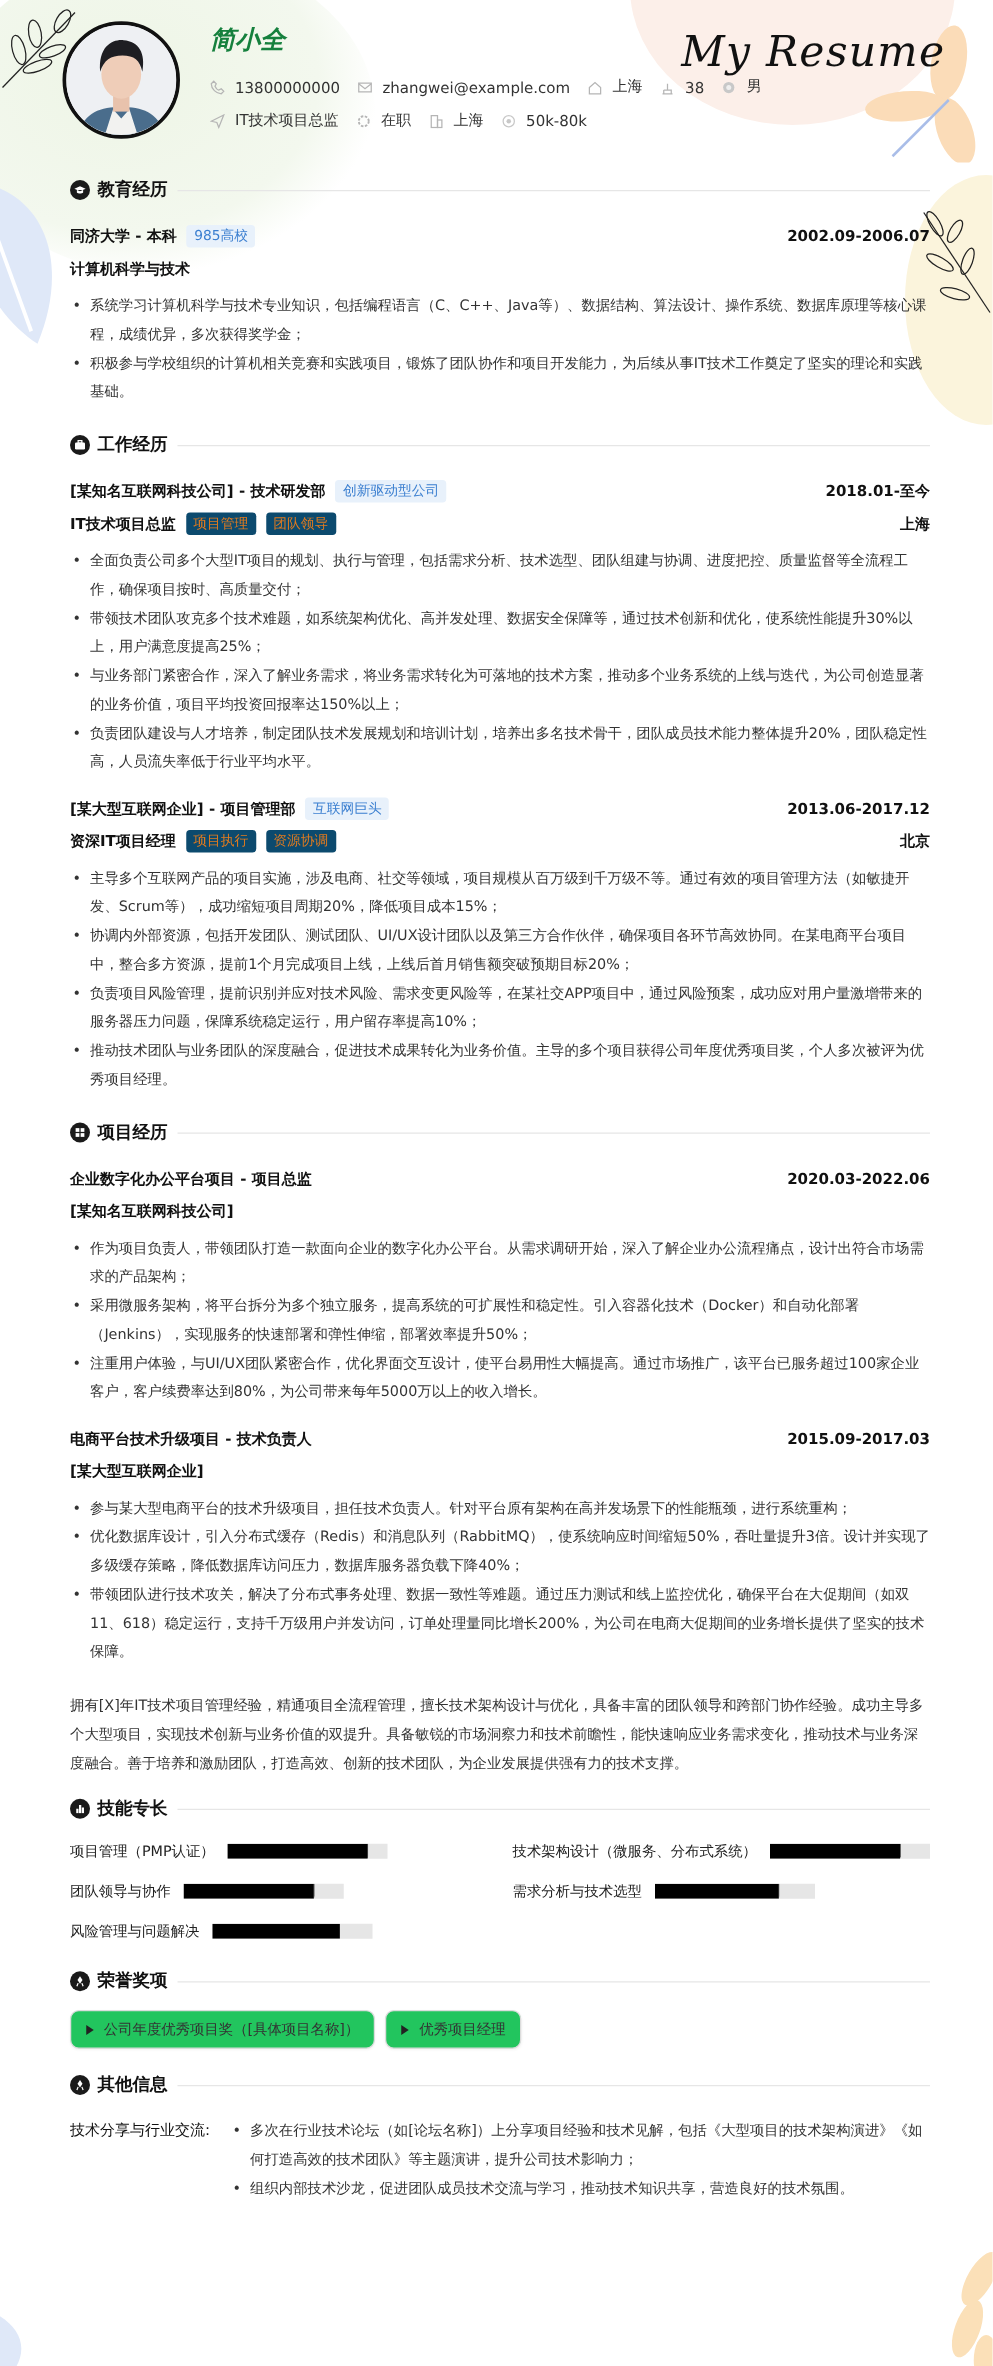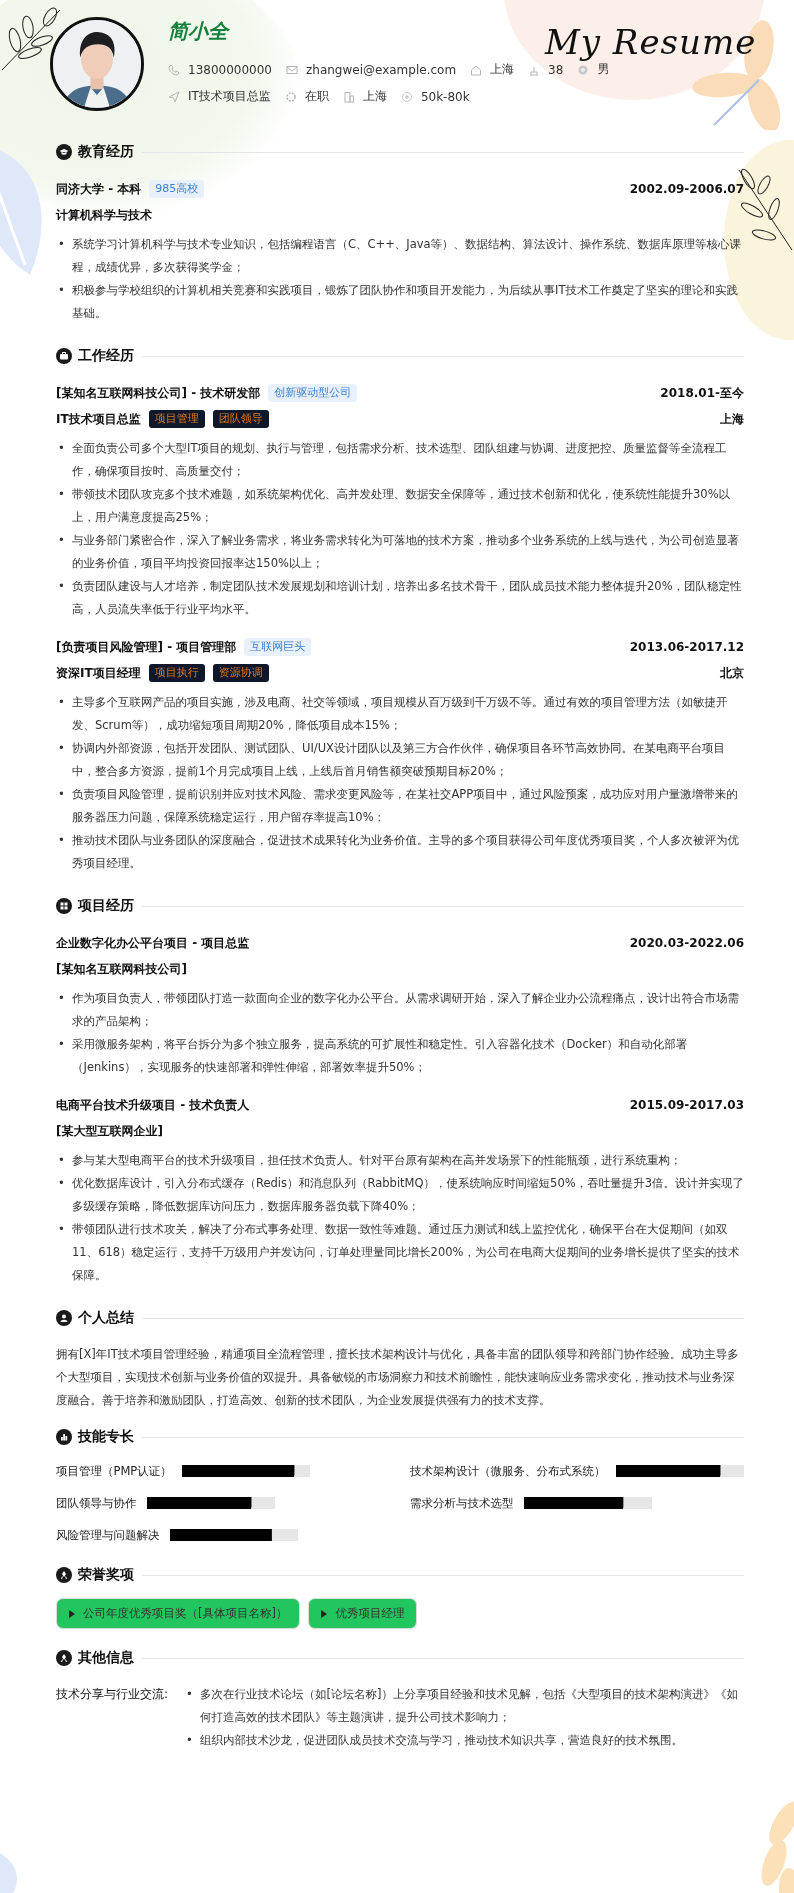--- a/index.html
+++ b/index.html
@@ -53,21 +53,21 @@
   .sec-title { font-size: 14px; font-weight: bold; color: #111; margin-right: 8px; white-space: nowrap; }
   .sec-line { flex: 1; height: 1px; background: #e6e6e6; }
 
   .entry { margin-top: 14px; }
   .row { display: flex; align-items: center; justify-content: space-between; height: 24px; }
   .row-left { display: flex; align-items: center; }
   .bold { font-weight: bold; font-size: 12px; color: #111; }
   .date { font-weight: bold; font-size: 12px; color: #111; }
   .tag { display: inline-block; font-size: 11px; padding: 2px 6px; border-radius: 3px; margin-left: 8px; line-height: 14px; }
   .tag.blue { background: #e8f1fb; color: #3b7fd0; }
-  .tag.orange { background: #0f172a; color: #e07a1f; text-align: center; }
+  .tag.orange { background: #0c4a6e; color: #e07a1f; text-align: center; }
   .sub { margin-top: 2px; }
 
   ul.bullets { list-style: none; margin-top: 6px; }
   ul.bullets li { position: relative; padding-left: 16px; font-size: 11.5px; line-height: 23px; color: #333; }
   ul.bullets li::before { content: "•"; position: absolute; left: 2px; top: 0; color: #333; }
 
   .summary { margin-top: 14px; font-size: 11.5px; line-height: 23px; color: #333; }
 
   
   .skills { margin-top: 12px; display: grid; grid-template-columns: 354px 340px; row-gap: 10px; }
@@ -289,21 +289,21 @@
         <li>全面负责公司多个大型IT项目的规划、执行与管理，包括需求分析、技术选型、团队组建与协调、进度把控、质量监督等全流程工作，确保项目按时、高质量交付；</li>
         <li>带领技术团队攻克多个技术难题，如系统架构优化、高并发处理、数据安全保障等，通过技术创新和优化，使系统性能提升30%以上，用户满意度提高25%；</li>
         <li>与业务部门紧密合作，深入了解业务需求，将业务需求转化为可落地的技术方案，推动多个业务系统的上线与迭代，为公司创造显著的业务价值，项目平均投资回报率达150%以上；</li>
         <li>负责团队建设与人才培养，制定团队技术发展规划和培训计划，培养出多名技术骨干，团队成员技术能力整体提升20%，团队稳定性高，人员流失率低于行业平均水平。</li>
       </ul>
     </div>
 
     <div class="entry">
       <div class="row">
         <div class="row-left">
-          <span class="bold">[负责项目风险管理] - 项目管理部</span>
+          <span class="bold">[某大型互联网企业] - 项目管理部</span>
           <span class="tag blue">互联网巨头</span>
         </div>
         <span class="date">2013.06-2017.12</span>
       </div>
       <div class="row sub">
         <div class="row-left">
           <span class="bold">资深IT项目经理</span>
           <span class="tag orange">项目执行</span>
           <span class="tag orange">资源协调</span>
         </div>
@@ -336,50 +336,41 @@
       <div class="row">
         <span class="bold">企业数字化办公平台项目 - 项目总监</span>
         <span class="date">2020.03-2022.06</span>
       </div>
       <div class="row sub">
         <span class="bold">[某知名互联网科技公司]</span>
       </div>
       <ul class="bullets">
         <li>作为项目负责人，带领团队打造一款面向企业的数字化办公平台。从需求调研开始，深入了解企业办公流程痛点，设计出符合市场需求的产品架构；</li>
         <li>采用微服务架构，将平台拆分为多个独立服务，提高系统的可扩展性和稳定性。引入容器化技术（Docker）和自动化部署（Jenkins），实现服务的快速部署和弹性伸缩，部署效率提升50%；</li>
+        <li>注重用户体验，与UI/UX团队紧密合作，优化界面交互设计，使平台易用性大幅提高。通过市场推广，该平台已服务超过100家企业客户，客户续费率达到80%，为公司带来每年5000万以上的收入增长。</li>
       </ul>
     </div>
 
     <div class="entry">
       <div class="row">
         <span class="bold">电商平台技术升级项目 - 技术负责人</span>
         <span class="date">2015.09-2017.03</span>
       </div>
       <div class="row sub">
         <span class="bold">[某大型互联网企业]</span>
       </div>
       <ul class="bullets">
         <li>参与某大型电商平台的技术升级项目，担任技术负责人。针对平台原有架构在高并发场景下的性能瓶颈，进行系统重构；</li>
         <li>优化数据库设计，引入分布式缓存（Redis）和消息队列（RabbitMQ），使系统响应时间缩短50%，吞吐量提升3倍。设计并实现了多级缓存策略，降低数据库访问压力，数据库服务器负载下降40%；</li>
         <li>带领团队进行技术攻关，解决了分布式事务处理、数据一致性等难题。通过压力测试和线上监控优化，确保平台在大促期间（如双11、618）稳定运行，支持千万级用户并发访问，订单处理量同比增长200%，为公司在电商大促期间的业务增长提供了坚实的技术保障。</li>
       </ul>
     </div>
   </section>
 
   <section class="section" style="margin-top:20px">
-    <div class="sec-head">
-      <span class="sec-icon">
-          <svg viewBox="0 0 10 10">
-            <circle cx="5" cy="3.5" r="2" fill="#fff"></circle>
-            <path d="M1.5 9 C1.5 6 8.5 6 8.5 9 Z" fill="#fff"></path>
-          </svg>
-        </span>
-      <span class="sec-title">个人总结</span>
-      <span class="sec-line"></span>
-    </div>
     <p class="summary">拥有[X]年IT技术项目管理经验，精通项目全流程管理，擅长技术架构设计与优化，具备丰富的团队领导和跨部门协作经验。成功主导多个大型项目，实现技术创新与业务价值的双提升。具备敏锐的市场洞察力和技术前瞻性，能快速响应业务需求变化，推动技术与业务深度融合。善于培养和激励团队，打造高效、创新的技术团队，为企业发展提供强有力的技术支撑。</p>
   </section>
 
   <section class="section" style="margin-top:14px">
     <div class="sec-head">
       <span class="sec-icon">
           <svg viewBox="0 0 10 10">
             <rect x="2" y="5" width="1.8" height="3.5" fill="#fff"></rect>
             <rect x="4.2" y="2" width="1.8" height="6.5" fill="#fff"></rect>
             <rect x="6.4" y="4" width="1.8" height="4.5" fill="#fff"></rect>

